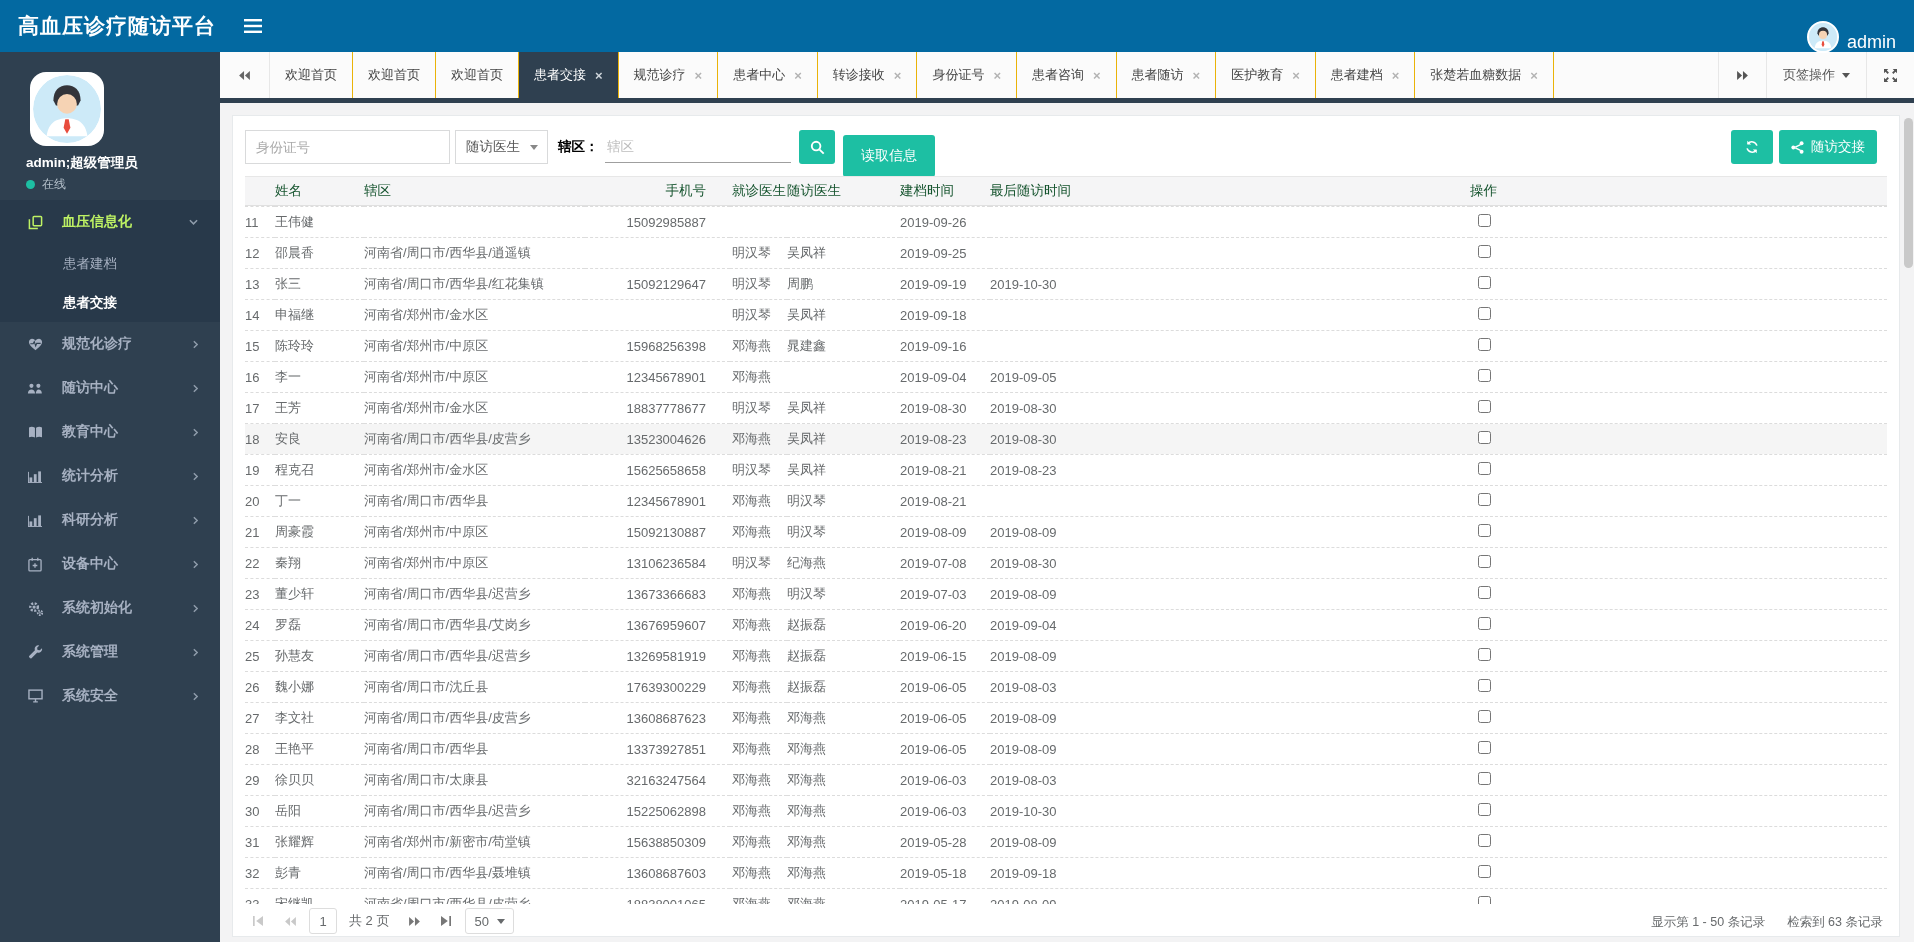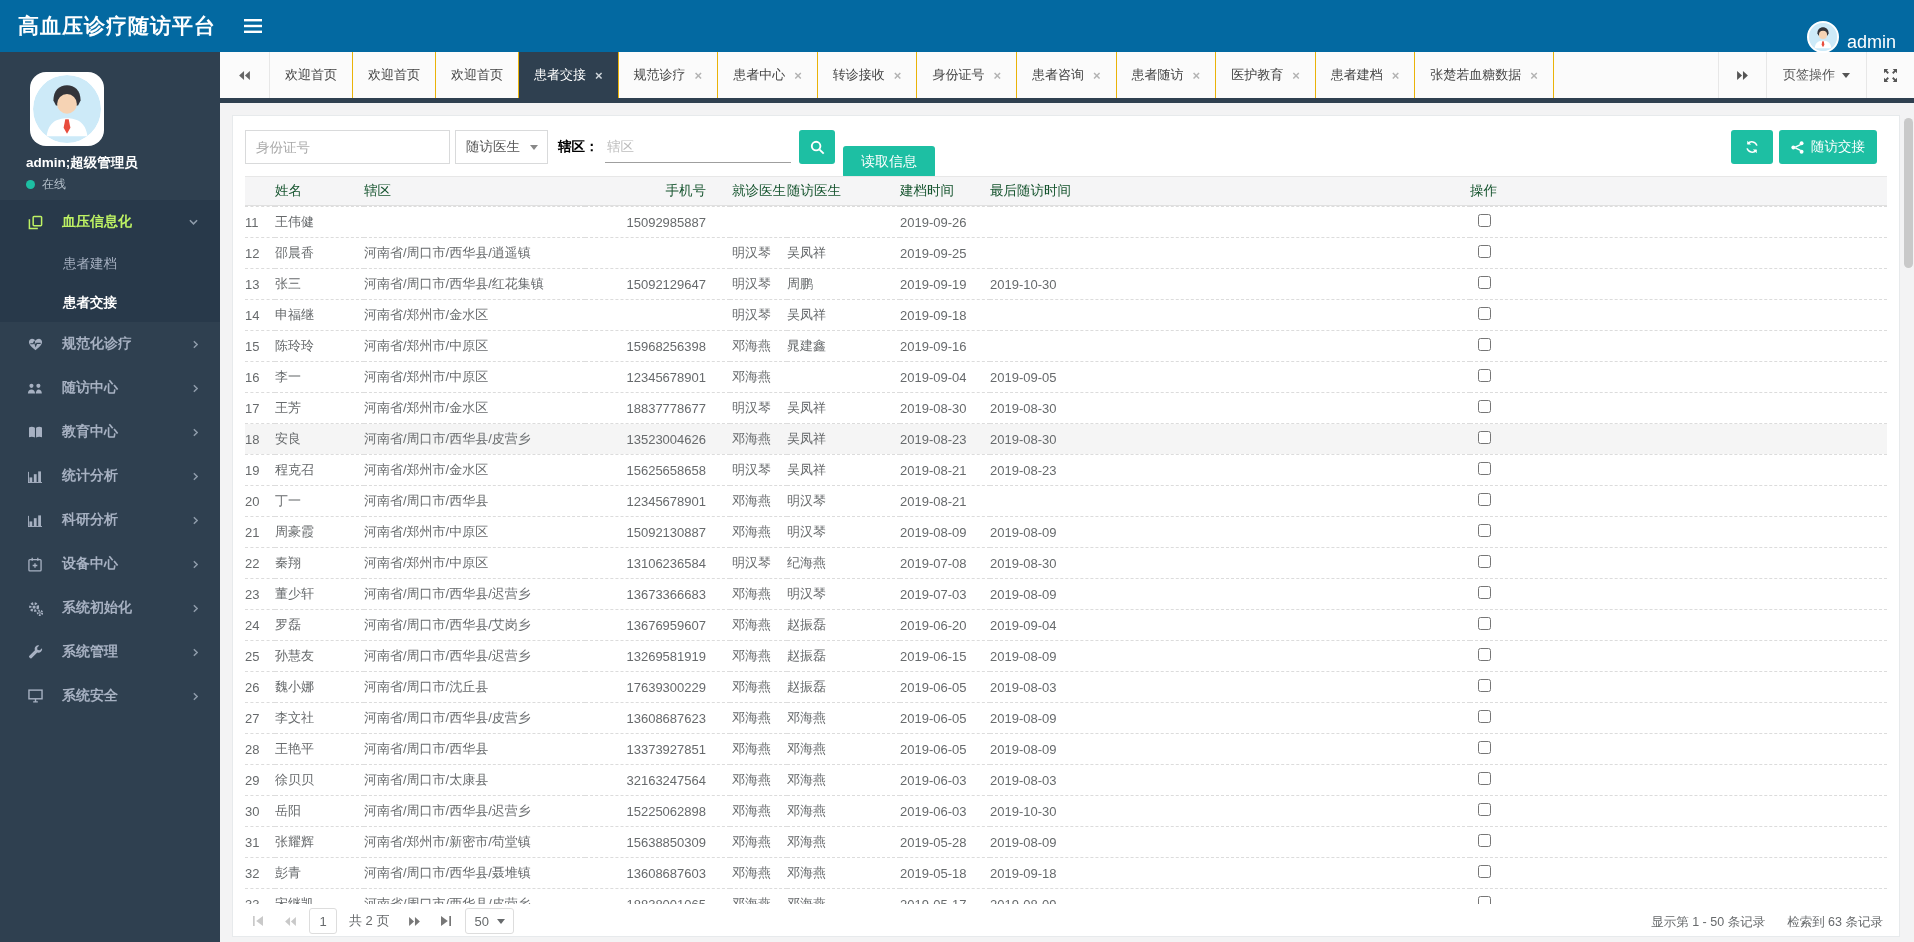--- a/index.html
+++ b/index.html
@@ -51,21 +51,21 @@
   .toolbar { position:absolute; left:0; top:14px; width:100%; height:34px; }
   .tb-input { position:absolute; left:12px; top:0; width:205px; height:34px; border:1px solid #d9dadb; padding:0 10px; font-size:13.5px; color:#555; font-family:inherit; background:#fff; }
   .tb-input::placeholder { color:#a9a9a9; }
   .tb-select { position:absolute; left:222px; top:0; width:93px; height:34px; border:1px solid #d9dadb; background:#fff; font-size:13.5px; color:#555; display:flex; align-items:center; padding:0 10px; cursor:pointer; }
   .tb-select .caret { position:absolute; right:9px; color:#888; }
   .region-label { position:absolute; left:325px; top:8px; font-size:13.5px; color:#000000; font-weight:bold; }
   .region-input { position:absolute; left:372px; top:0; width:186px; height:33px; border:none; border-bottom:1px solid #9f9f9f; font-size:13.5px; color:#555; background:transparent; padding:0 2px; font-family:inherit; }
   .region-input::placeholder { color:#bdbdbd; }
   .btn { border:none; border-radius:3px; background:#1dbfa3; color:#fff; font-size:14px; font-family:inherit; cursor:pointer; display:flex; align-items:center; justify-content:center; gap:7px; }
   .btn-search { position:absolute; left:566px; top:0; width:36px; height:34px; }
-  .btn-read { position:absolute; left:610px; top:16px; width:92px; height:32px; }
+  .btn-read { position:absolute; left:610px; top:5px; width:92px; height:42px; }
   .btn-refresh { position:absolute; right:126px; top:0; width:42px; height:34px; }
   .btn-transfer { position:absolute; right:22px; top:0; width:98px; height:34px; font-size:13.5px; }
 
   
   table { border-collapse:collapse; table-layout:fixed; width:1642px; font-size:13px; color:#676a6c; }
   col.c0{width:30px} col.c1{width:89px} col.c2{width:221px} col.c3{width:145px}
   col.c4{width:57px} col.c5{width:113px} col.c6{width:90px} col.c7{width:480px} col.c8{width:417px}
   .thead-wrap { position:absolute; left:12px; top:60px; width:1642px; height:30px; }
   .thead-wrap table { background:#f5f5f6; border-top:1px solid #e7e7e7; border-bottom:1px solid #e0e0e0; }
   th { font-weight:normal; color:#14532d; font-size:13.5px; text-align:left; height:29px; padding:0; white-space:nowrap; }

